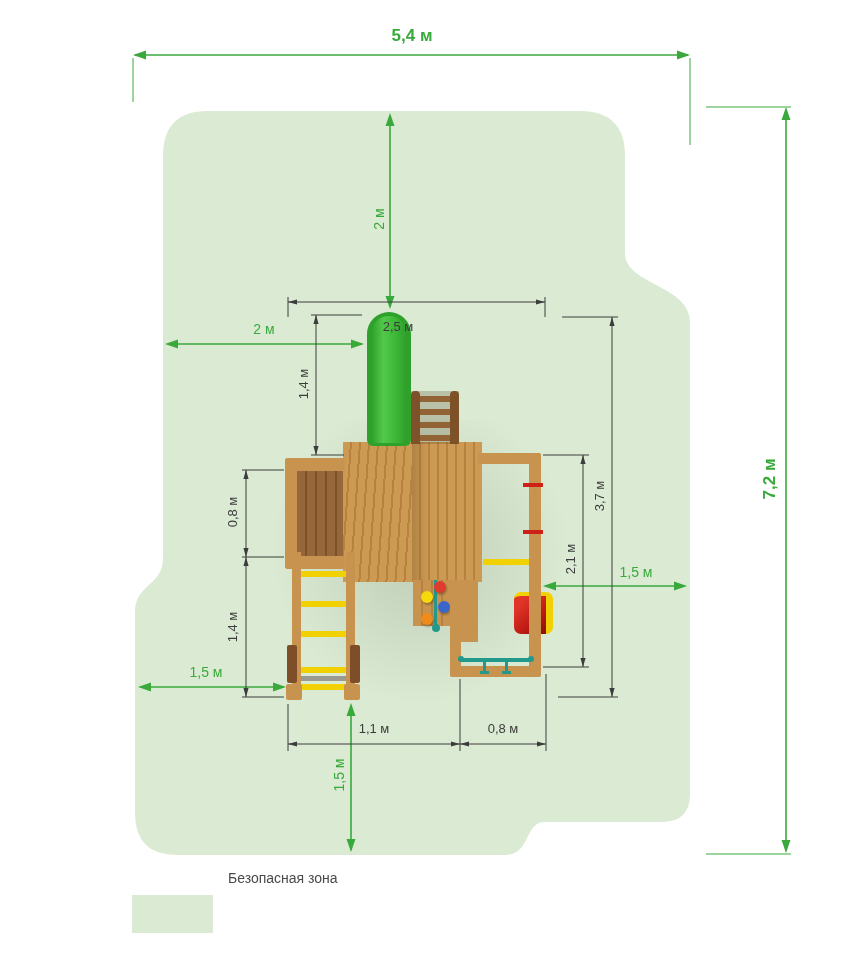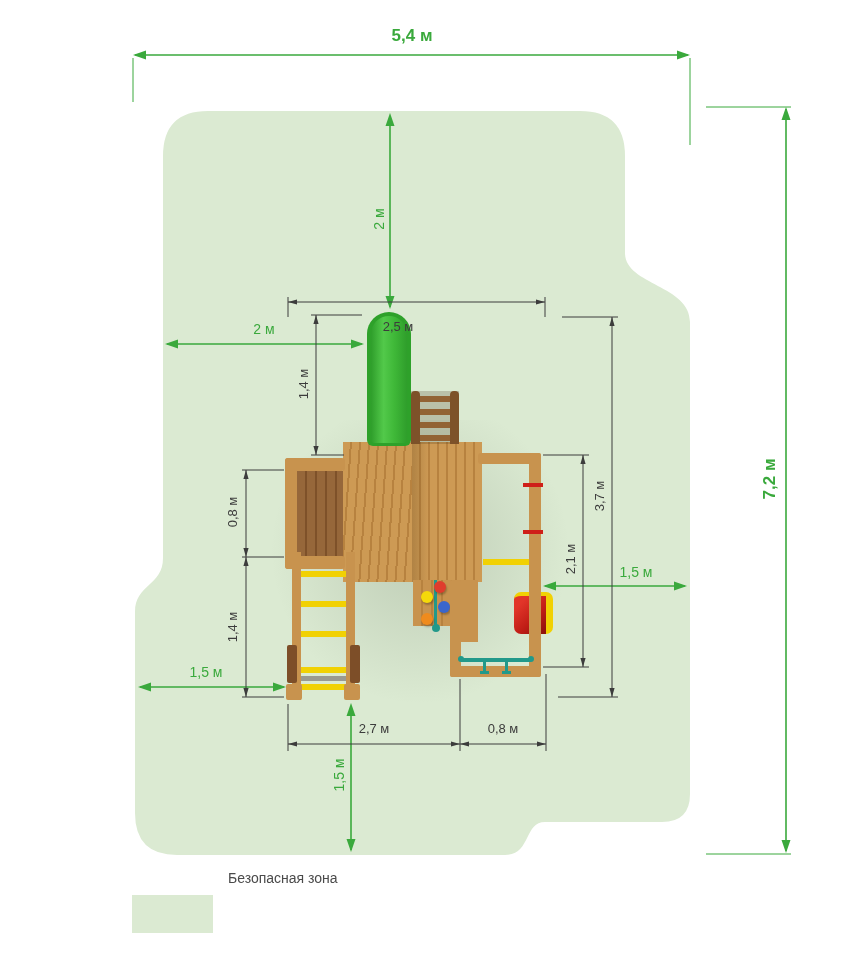--- a/index.html
+++ b/index.html
@@ -234,19 +234,19 @@
   <div class="lbl lbl-k" style="left:368px;top:283px;margin-top:36px;">2,5 м</div>
   <div class="lbl lbl-g" style="left:234px;top:321px;">2 м</div>
   <div class="lbl lbl-k rot" style="left:274px;top:376px;">1,4 м</div>
   <div class="lbl lbl-k rot" style="left:203px;top:504px;">0,8 м</div>
   <div class="lbl lbl-k rot" style="left:203px;top:619px;">1,4 м</div>
   <div class="lbl lbl-g" style="left:176px;top:664px;">1,5 м</div>
   <div class="lbl lbl-g" style="left:606px;top:564px;">1,5 м</div>
   <div class="lbl lbl-k rot" style="left:541px;top:551px;">2,1 м</div>
   <div class="lbl lbl-k rot" style="left:570px;top:488px;">3,7 м</div>
   <div class="lbl lbl-g rot" style="left:309px;top:767px;">1,5 м</div>
-  <div class="lbl lbl-k" style="left:344px;top:721px;">2,7 м</div>
+  <div class="lbl lbl-k" style="left:344px;top:721px;">1,1 м</div>
   <div class="lbl lbl-k" style="left:473px;top:721px;">0,8 м</div>
 
   <div class="abs legend-swatch" style="left:132px;top:895px;width:81px;height:38px;"></div>
   <div class="legend-label" style="left:228px;top:870px;">Безопасная зона</div>
 
 </div>
 
 </body></html>

